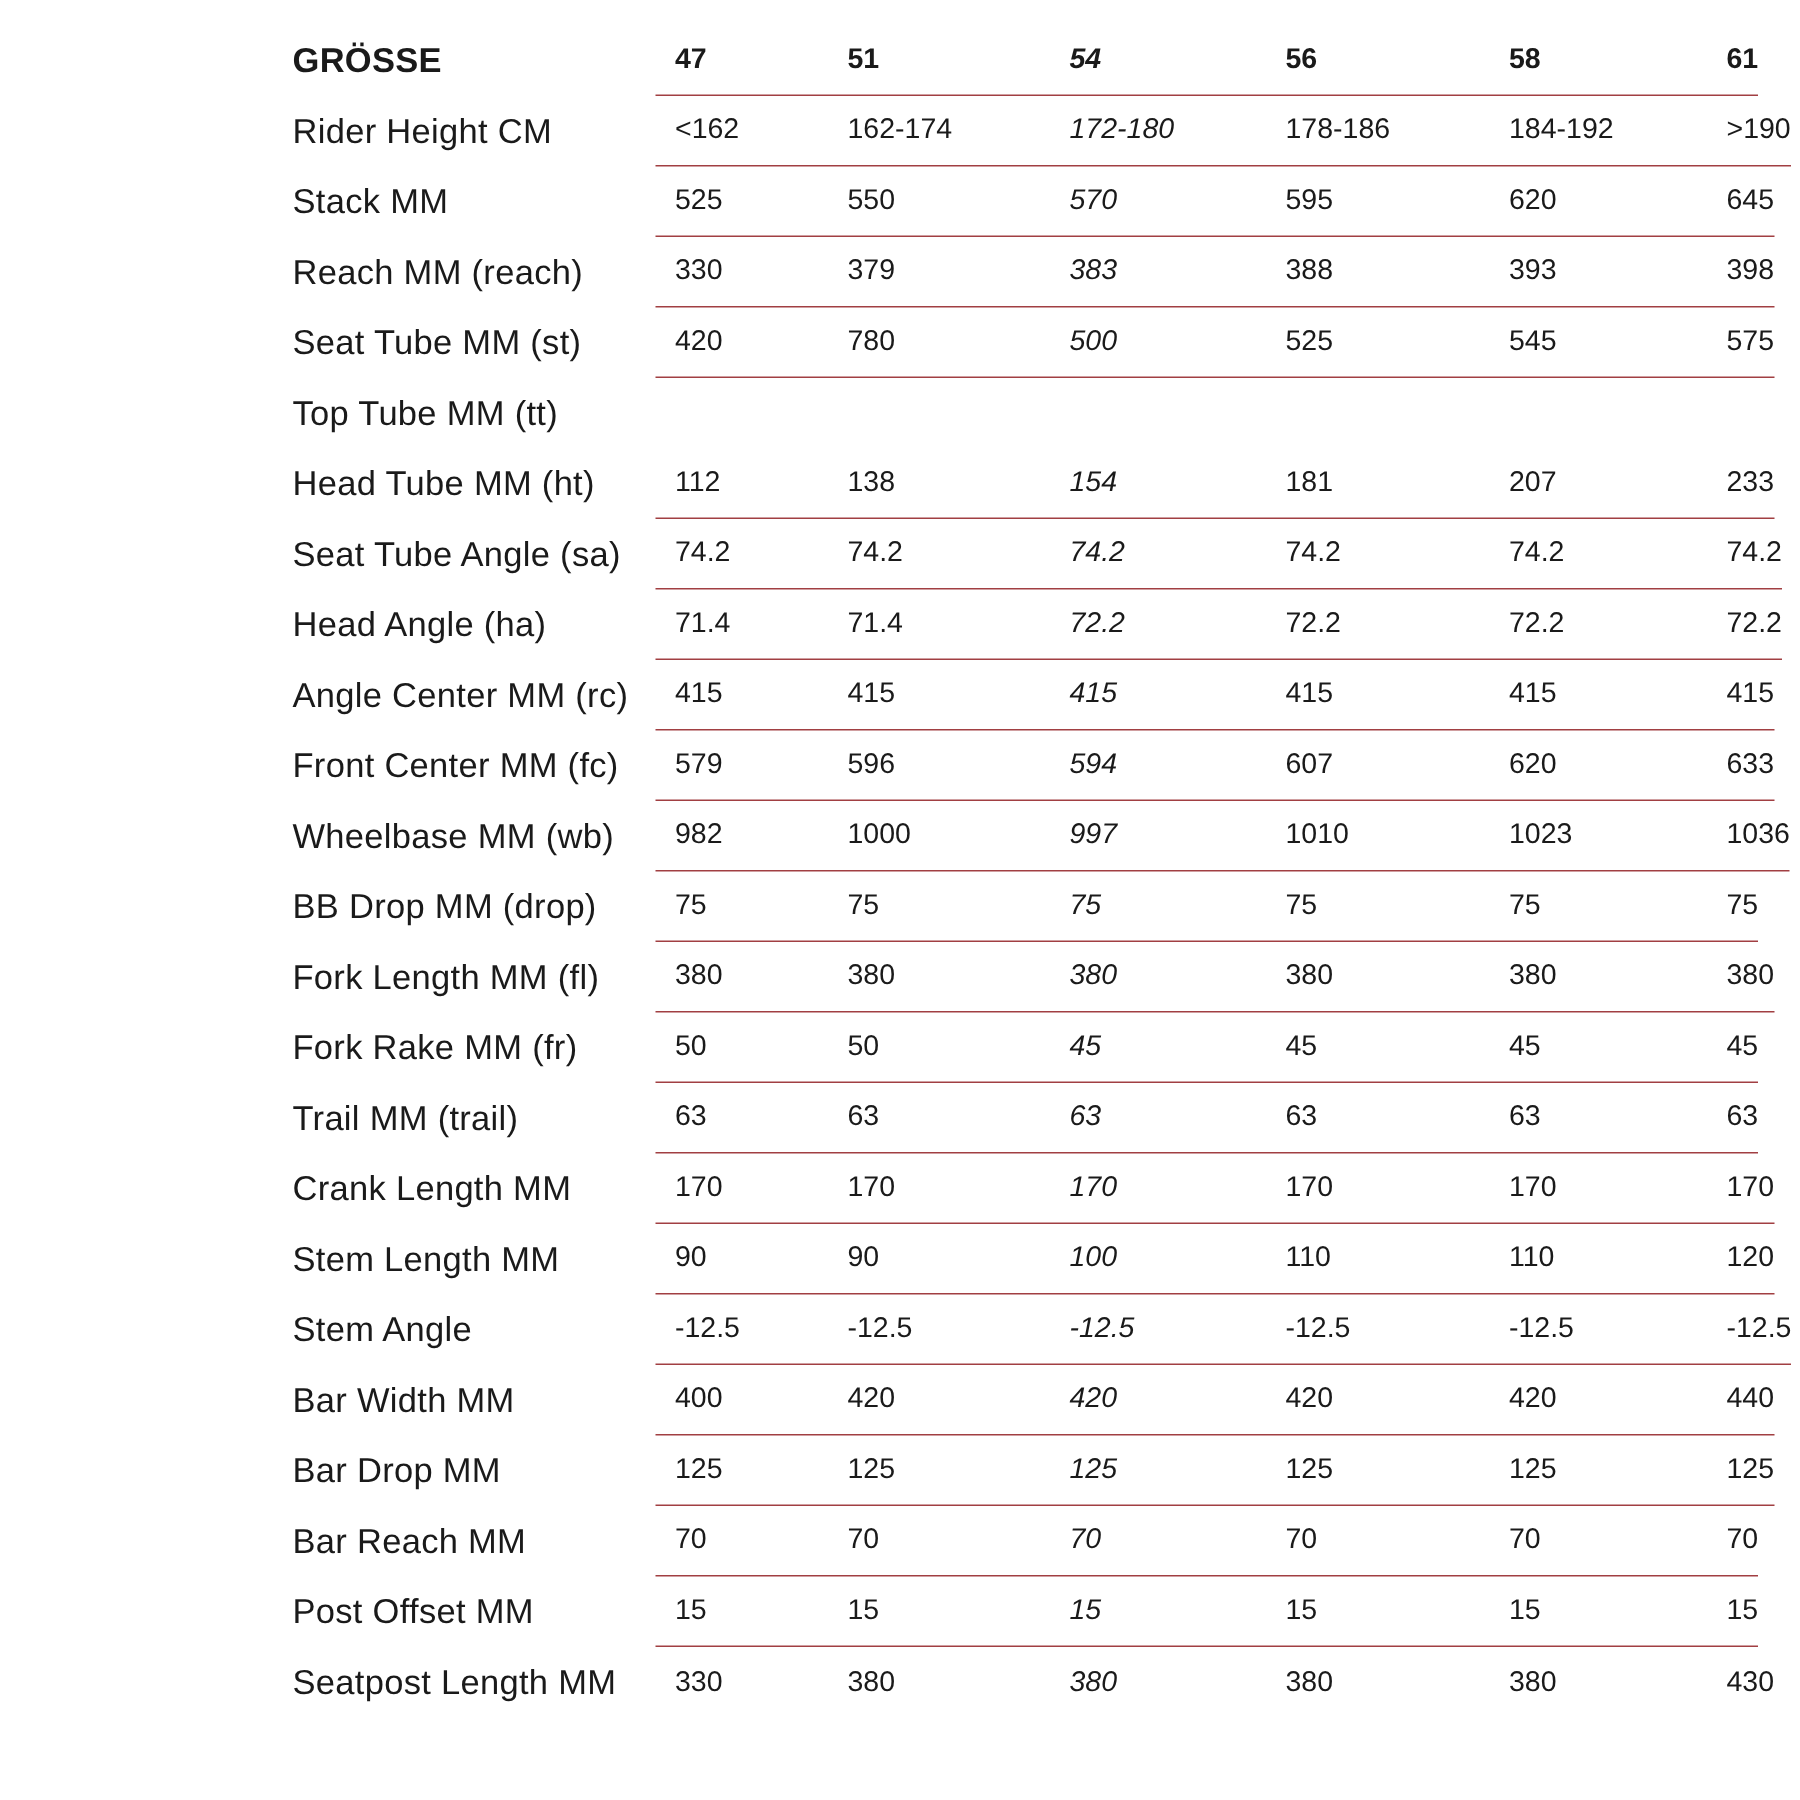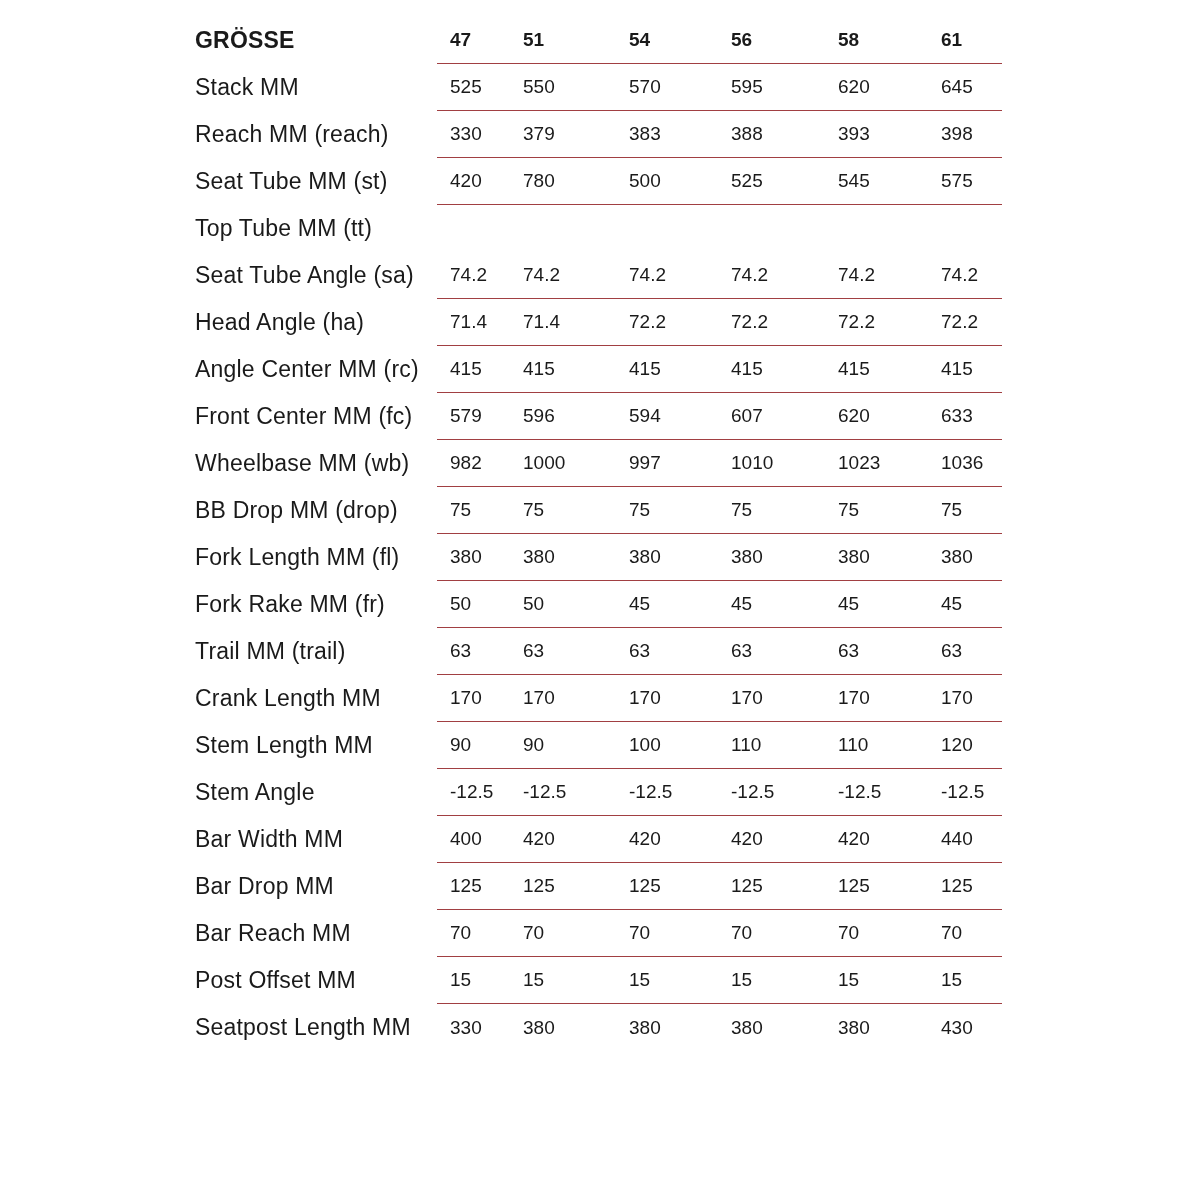--- a/index.html
+++ b/index.html
@@ -27,34 +27,35 @@
     letter-spacing: 0.2px;
     flex: 0 0 242px;
   }
   .values {
     display: flex;
     align-items: center;
     height: 100%;
     flex: 1;
     padding-left: 13px;
     border-bottom: 1px solid var(--divider, #a13f42);
+    gap: 42px;
   }
   .row.thick .values {
     border-bottom: 3px solid var(--divider-thick, #8c3137);
   }
   .row.last .values {
     border-bottom: none;
   }
   .cell {
     font-size: 19px;
     white-space: nowrap;
   }
   .cell:nth-child(1) { width: 73px;  flex: 0 0 73px; }
   .cell:nth-child(2) { width: 106px; flex: 0 0 106px; }
-  .cell:nth-child(3) { width: 102px; flex: 0 0 102px; }
+  .cell:nth-child(3) { width: 102px; flex: 0 0 102px; font-style: italic; }
   .cell:nth-child(4) { width: 107px; flex: 0 0 107px; }
   .cell:nth-child(5) { width: 103px; flex: 0 0 103px; }
   .cell:nth-child(6) { flex: 1; }
   .header-row .label,
   .header-row .cell { font-weight: 700; }
 </style>
 </head>
 <body style="color: rgb(26, 26, 26); background: rgb(255, 255, 255);">
 
 <div class="geometry-table">
@@ -63,20 +64,31 @@
     <div class="values">
       <span class="cell">47</span>
       <span class="cell">51</span>
       <span class="cell">54</span>
       <span class="cell">56</span>
       <span class="cell">58</span>
       <span class="cell">61</span>
     </div>
   </div>
 
+  <div class="row">
+    <div class="label">Rider Height CM</div>
+    <div class="values">
+      <span class="cell">&lt;162</span>
+      <span class="cell">162-174</span>
+      <span class="cell">172-180</span>
+      <span class="cell">178-186</span>
+      <span class="cell">184-192</span>
+      <span class="cell">&gt;190</span>
+    </div>
+  </div>
 
   <div class="row">
     <div class="label">Stack MM</div>
     <div class="values">
       <span class="cell">525</span>
       <span class="cell">550</span>
       <span class="cell">570</span>
       <span class="cell">595</span>
       <span class="cell">620</span>
       <span class="cell">645</span>
@@ -104,20 +116,31 @@
       <span class="cell">525</span>
       <span class="cell">545</span>
       <span class="cell">575</span>
     </div>
   </div>
 
   <div class="row thick">
     <div class="label">Top Tube MM (tt)</div>
   </div>
 
+  <div class="row">
+    <div class="label">Head Tube MM (ht)</div>
+    <div class="values">
+      <span class="cell">112</span>
+      <span class="cell">138</span>
+      <span class="cell">154</span>
+      <span class="cell">181</span>
+      <span class="cell">207</span>
+      <span class="cell">233</span>
+    </div>
+  </div>
 
   <div class="row">
     <div class="label">Seat Tube Angle (sa)</div>
     <div class="values">
       <span class="cell">74.2</span>
       <span class="cell">74.2</span>
       <span class="cell">74.2</span>
       <span class="cell">74.2</span>
       <span class="cell">74.2</span>
       <span class="cell">74.2</span>

